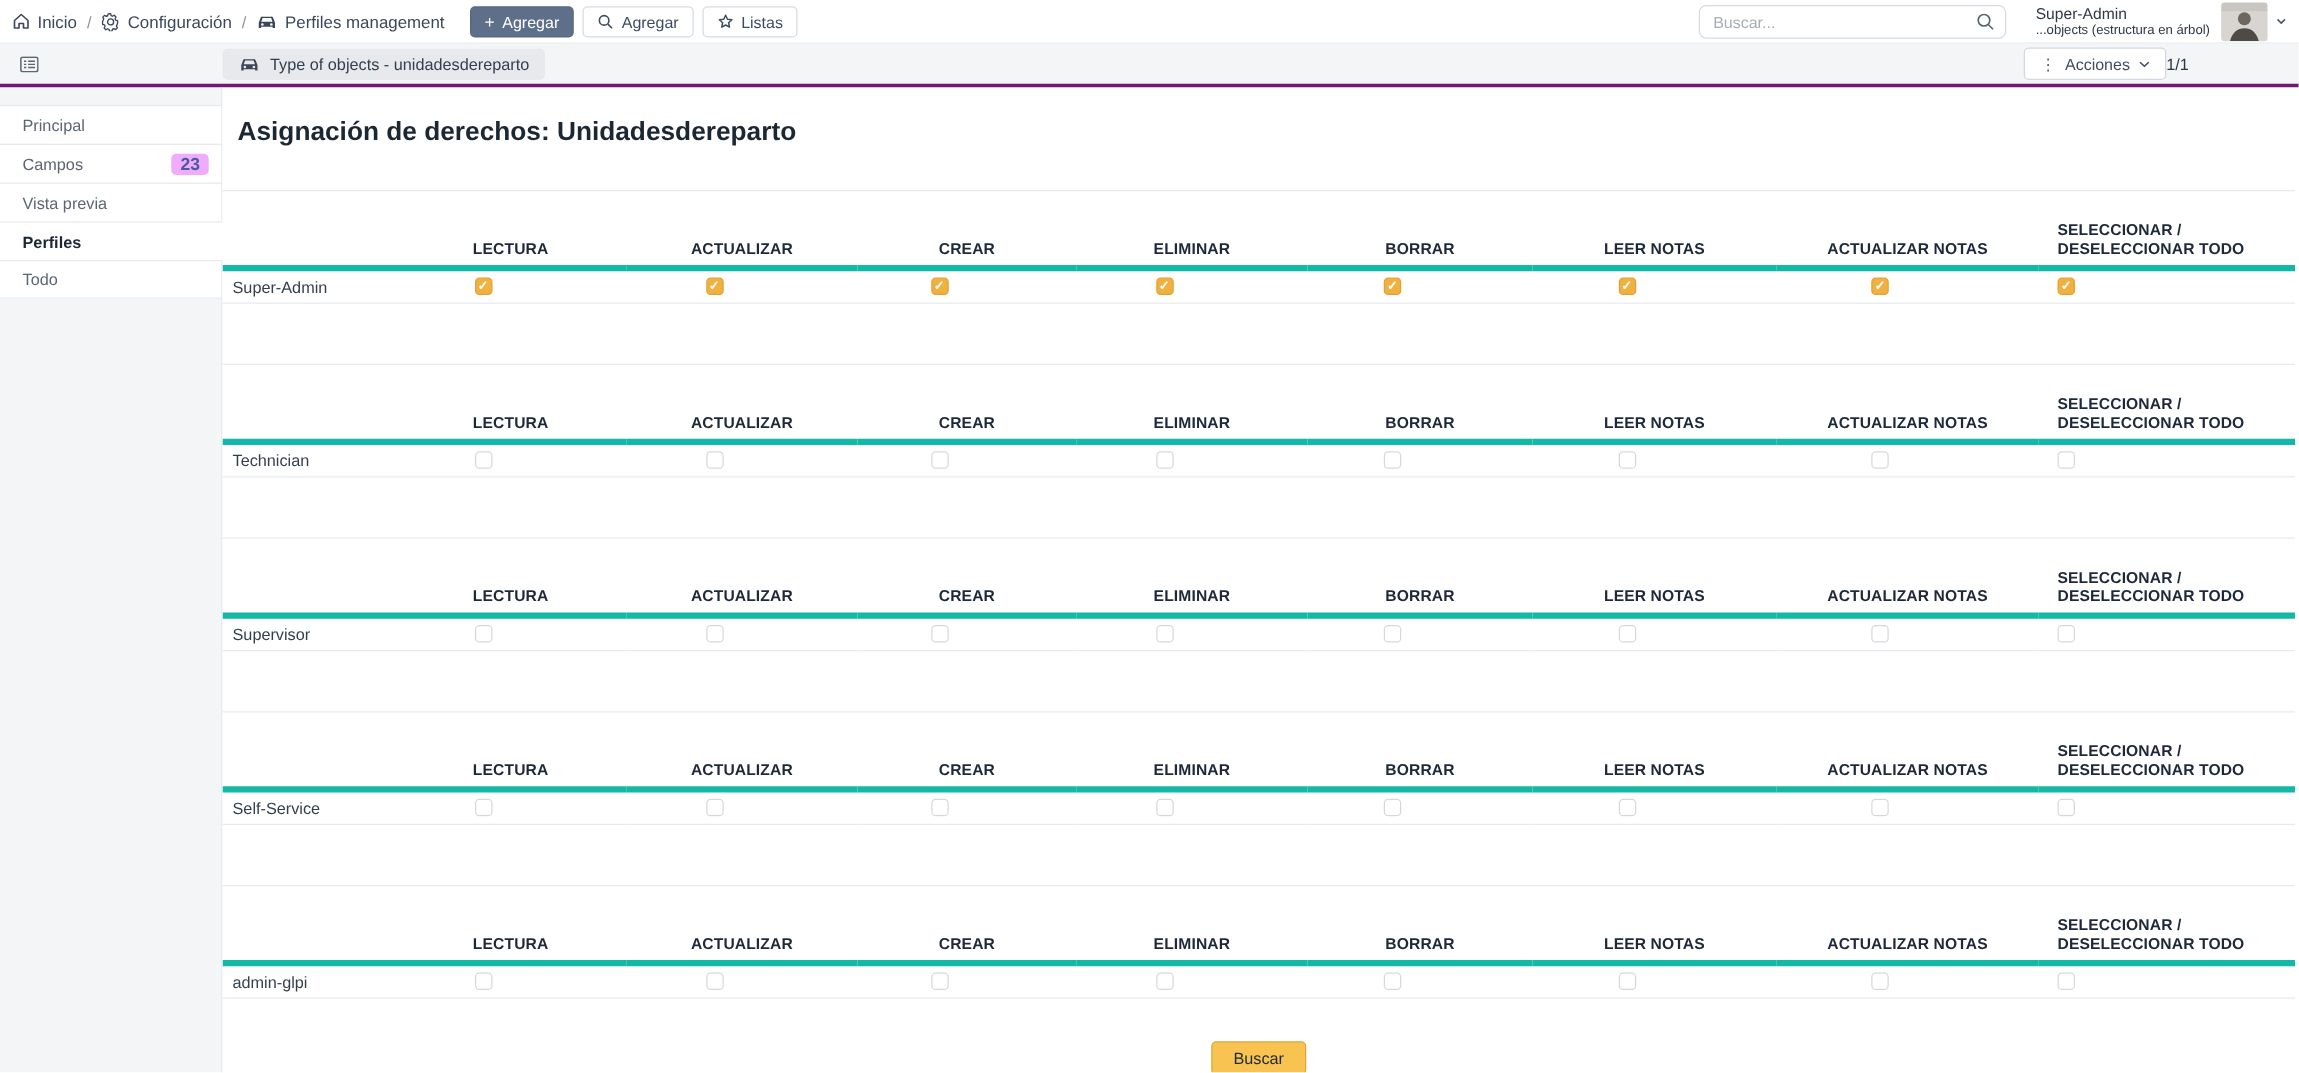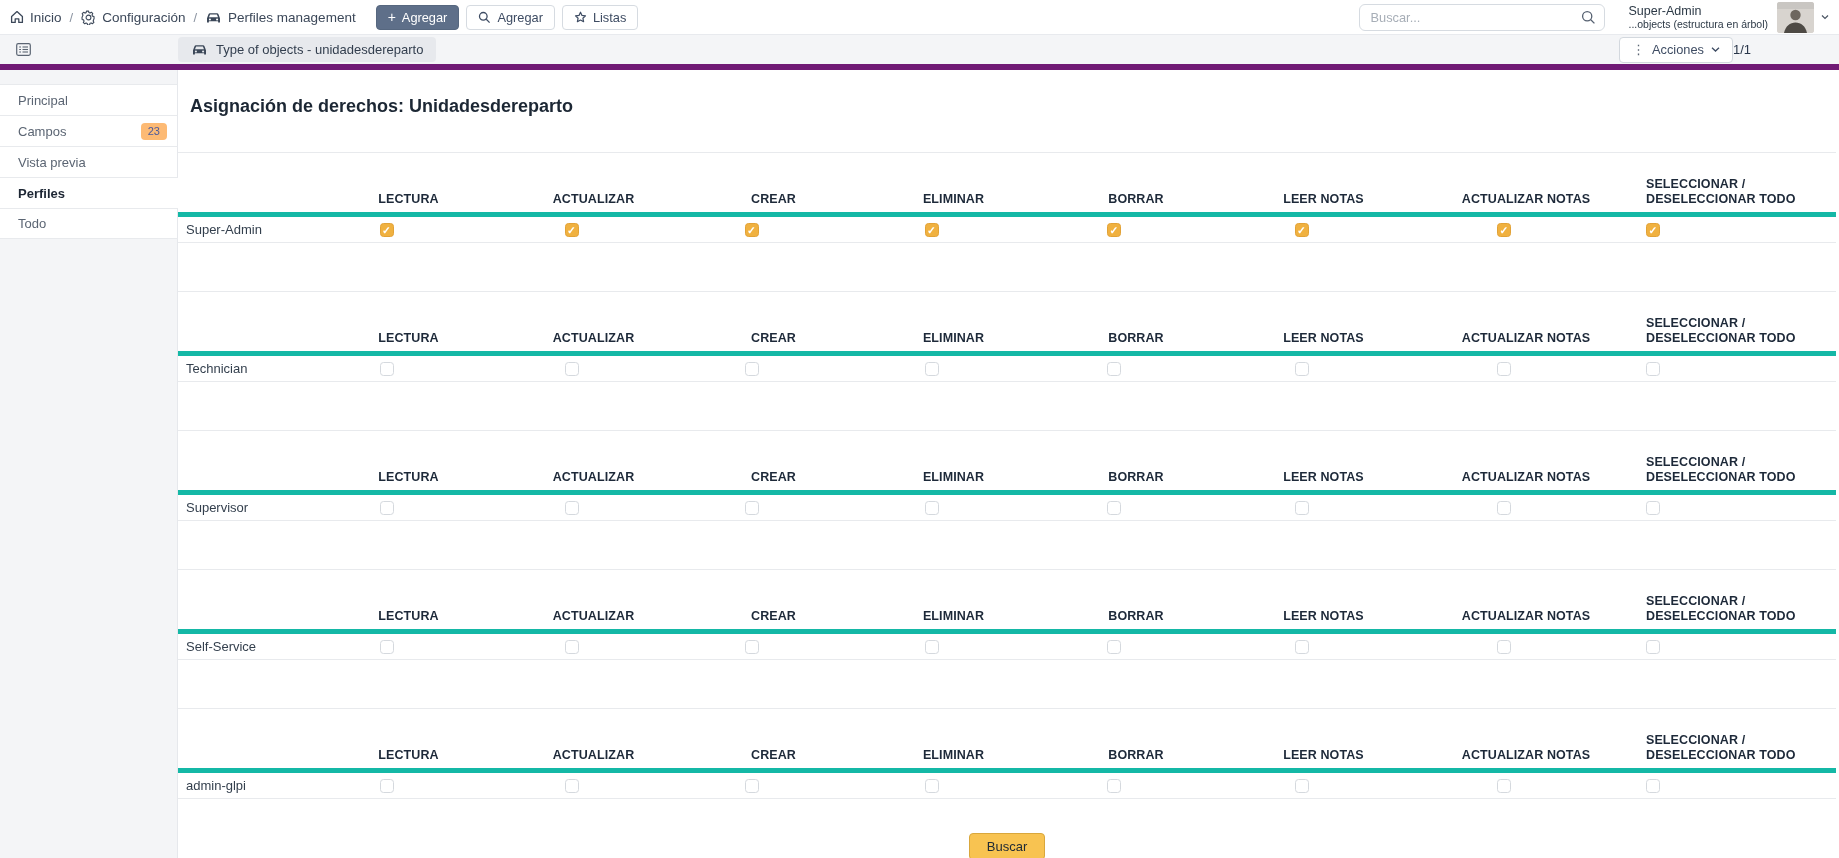--- a/index.html
+++ b/index.html
@@ -23,40 +23,40 @@
   .gsearch input::placeholder { color:#a7aeb7; }
   .gsearch .mag { position:absolute; right:9px; top:6px; }
   .userbox { display:flex; align-items:center; gap:9px; }
   .user-text { line-height:1.15; }
   .user-name { font-size:12.5px; color:#2c3946; }
   .user-entity { font-size:10.5px; color:#2c3946; }
   .avatar { width:37px; height:31px; border-radius:3px; background:#d9d5d0; overflow:hidden; flex:0 0 auto; }
   .user-caret { color:#4a5563; margin-left:-2px; }
 
   
-  .toolbar { height:35px; background:#f4f5f7; border-bottom:6px solid #701a75; display:flex; align-items:center; padding:0 0 0 16px; }
+  .toolbar { height:35px; background:#f4f5f7; border-bottom:3px solid #701a75; display:flex; align-items:center; padding:0 0 0 16px; }
   .side-toggle { width:15px; height:13px; cursor:pointer; flex:0 0 auto; }
   .chip { margin-left:147px; background:#e7e9ed; border-radius:4px; height:25px; display:flex; align-items:center; gap:8px; padding:0 13px; font-size:13px; color:#323e4e; white-space:nowrap; }
   .actions-btn { margin-left:auto; border:1px solid #d3d8de; background:#fff; border-radius:4px; height:26px; padding:0 12px; display:flex; align-items:center; gap:7px; font-size:12.8px; color:#3e4c63; cursor:pointer; }
   .actions-btn .kebab { font-size:13px; color:#5b6573; }
   .pagecount { margin-right:88px; font-size:13px; color:#29364a; }
 
   
   .shell { display:flex; height:788px; }
   aside.rail { width:178px; background:#f4f5f7; display:flex; flex-direction:column; flex:0 0 auto; }
   .rail-top { height:14px; border-right:1px solid #e6e8ec; }
   .side-item { height:31px; background:#fff; border-top:1px solid #e8eaed; border-right:1px solid #e6e8ec; display:flex; align-items:center; justify-content:space-between; padding:0 10px 0 18px; font-size:13px; color:#5b6573; cursor:pointer; }
   .side-item:last-of-type { border-bottom:1px solid #e8eaed; }
   .side-item.active { font-weight:bold; color:#1d2634; border-right:none; }
   .rail-fill { flex:1; border-right:1px solid #e6e8ec; }
-  .badge { background:#fdba74; color:#4c5a9c; font-size:11px; font-weight:normal; border-radius:4px; padding:2px 7px; line-height:13px; }
+  .badge { background:#f0abfc; color:#4c5a9c; font-size:14px; font-weight:bold; border-radius:4px; padding:2px 7px; line-height:13px; }
 
   
   main.content { flex:1; background:#fff; padding-top:26px; overflow:hidden; }
-  h1.page-title { margin-left:12px; font-size:18px; font-weight:bold; color:#1c2734; line-height:20px; }
+  h1.page-title { margin-left:12px; font-size:21px; font-weight:bold; color:#1c2734; line-height:20px; }
   .perm-section { border-top:1px solid #e8eaed; width:1658px; }
   .perm-section:first-of-type { margin-top:36px; }
   .perm-section + .perm-section { margin-top:48px; }
   table.perm-table { border-collapse:collapse; table-layout:fixed; width:1658px; }
   col.c0{width:138px} col.c1{width:185px} col.c2{width:185px} col.c3{width:175px}
   col.c4{width:185px} col.c5{width:180px} col.c6{width:195px} col.c7{width:210px} col.c8{width:205px}
   thead th { vertical-align:bottom; padding:24px 0 6px; font-size:12.5px; font-weight:bold; color:#1d2939; text-align:center; line-height:14.5px; border-bottom:5px solid #14b8a6; letter-spacing:0.1px; }
   th.col-all { text-align:left; padding-left:15px; }
   tbody td { height:28px; border-bottom:1px solid #e8eaed; text-align:center; }
   td.col-name { text-align:left; padding-left:8px; font-size:13px; color:#333f4d; }

